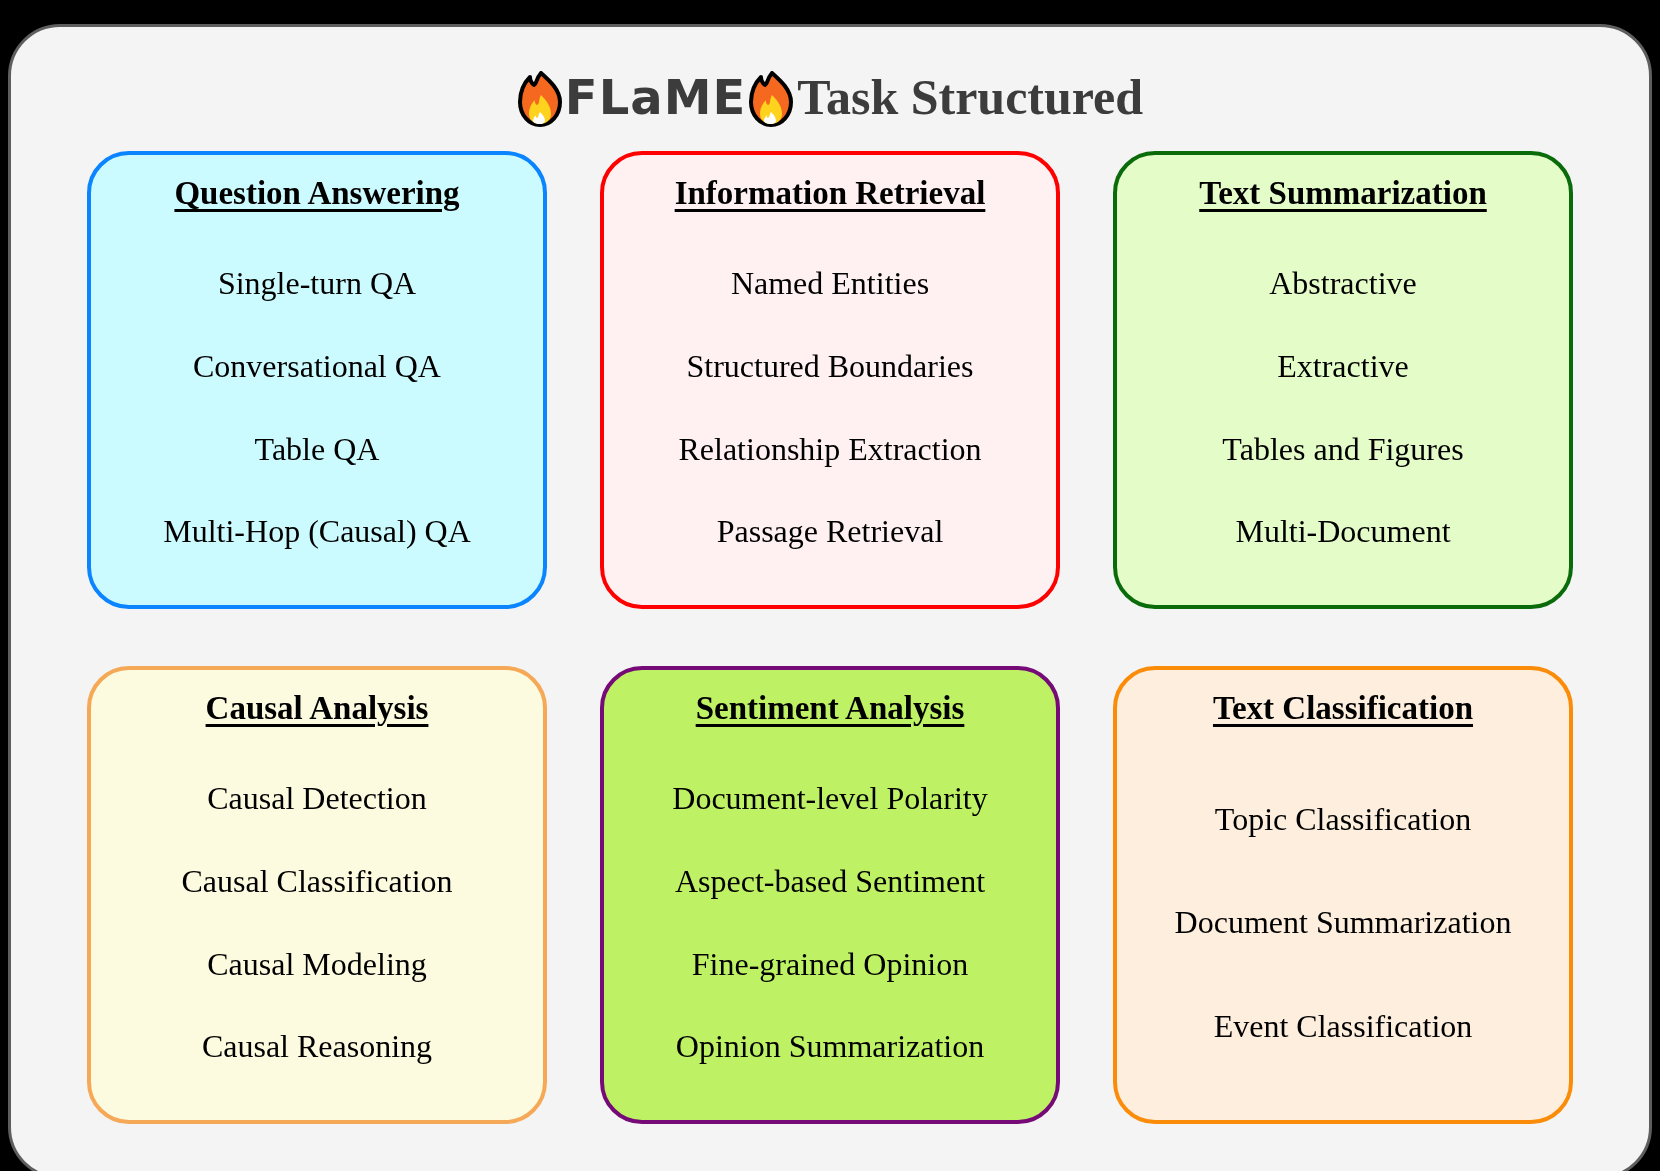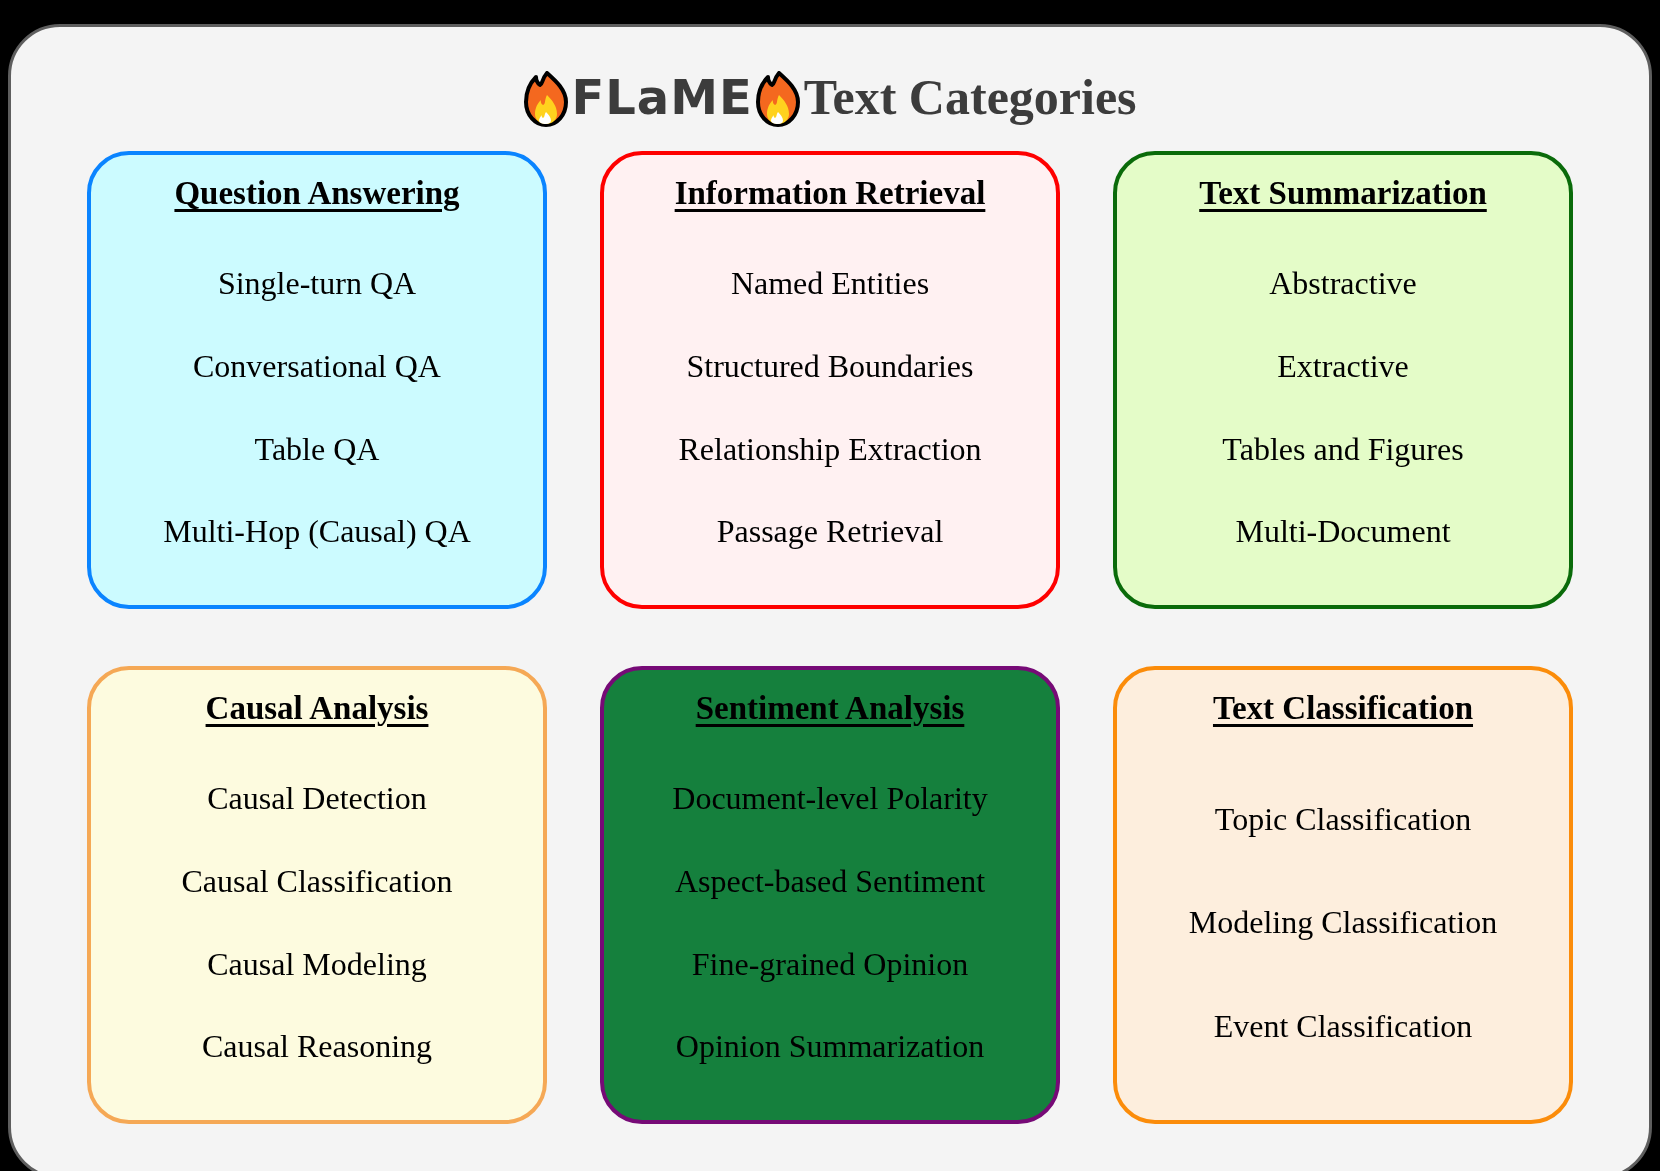--- a/index.html
+++ b/index.html
@@ -150,21 +150,21 @@
         </svg>
       </span>
       <span id="brand-name">FLaME</span>
       <span class="flame-icon">
         <svg viewBox="0 0 46 56" xmlns="http://www.w3.org/2000/svg">
           <path d="M24 2 C18 9 20 13 17 14 C13 11 13 6 13 6 C6 13 3 22 3 31 C3 44 12 54 23 54 C34 54 43 44 43 31 C43 19 33 10 24 2 Z" fill="#f4681f" stroke="#000000" stroke-width="4" stroke-linejoin="round"></path>
           <path d="M24 24 C21 30 23 33 20 34 C17 32 18 29 18 29 C13 34 12 39 12 43 C12 49 17 53 23 53 C29 53 34 49 34 43 C34 35 29 29 24 24 Z" fill="#ffd21e"></path>
           <path d="M23 41 C21 44 22 46 20 47 C18 46 19 44 19 44 C17 46 16 48 16 49.5 C16 51.6 19 53 23 53 C26 53 28 51.6 28 49.5 C28 46.5 25.5 43.5 23 41 Z" fill="#ffffff"></path>
         </svg>
       </span>
-      <span id="title-text">Text Categories</span>
+      <span id="title-text">Task Structured</span>
     </div>
 
     <div id="grid">
         <div class="card" style="border-color: rgb(10, 132, 255); background: rgb(204, 251, 255);">
           <div class="card-title">Question Answering</div>
           <div class="card-items">
             <div class="card-item">Single-turn QA</div>
             <div class="card-item">Conversational QA</div>
             <div class="card-item">Table QA</div>
             <div class="card-item">Multi-Hop (Causal) QA</div>
@@ -190,33 +190,33 @@
         </div>
         <div class="card" style="border-color: rgb(245, 168, 85); background: rgb(253, 251, 223);">
           <div class="card-title">Causal Analysis</div>
           <div class="card-items">
             <div class="card-item">Causal Detection</div>
             <div class="card-item">Causal Classification</div>
             <div class="card-item">Causal Modeling</div>
             <div class="card-item">Causal Reasoning</div>
           </div>
         </div>
-        <div class="card" style="border-color: rgb(118, 10, 118); background: #15803d;">
+        <div class="card" style="border-color: rgb(118, 10, 118); background: #bef264;">
           <div class="card-title">Sentiment Analysis</div>
           <div class="card-items">
             <div class="card-item">Document-level Polarity</div>
             <div class="card-item">Aspect-based Sentiment</div>
             <div class="card-item">Fine-grained Opinion</div>
             <div class="card-item">Opinion Summarization</div>
           </div>
         </div>
         <div class="card" style="border-color: rgb(251, 140, 10); background: rgb(253, 238, 221);">
           <div class="card-title">Text Classification</div>
           <div class="card-items">
             <div class="card-item">Topic Classification</div>
-            <div class="card-item">Modeling Classification</div>
+            <div class="card-item">Document Summarization</div>
             <div class="card-item">Event Classification</div>
           </div>
         </div>
       </div>
 
   </div>
 </div>
 
 </body></html>

